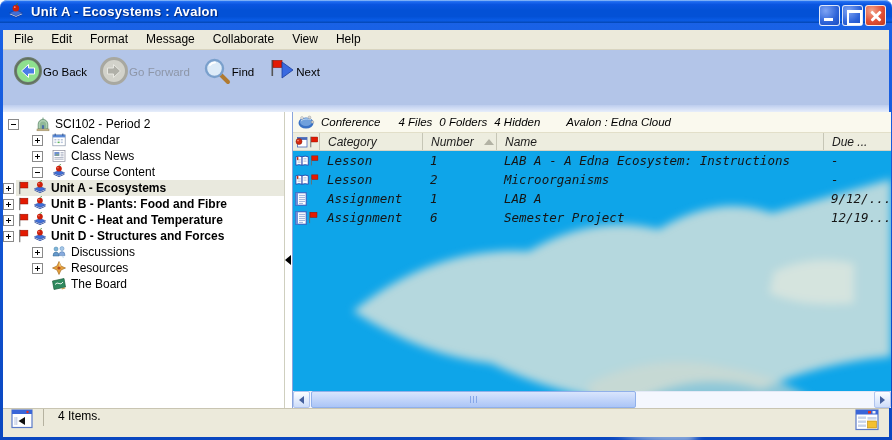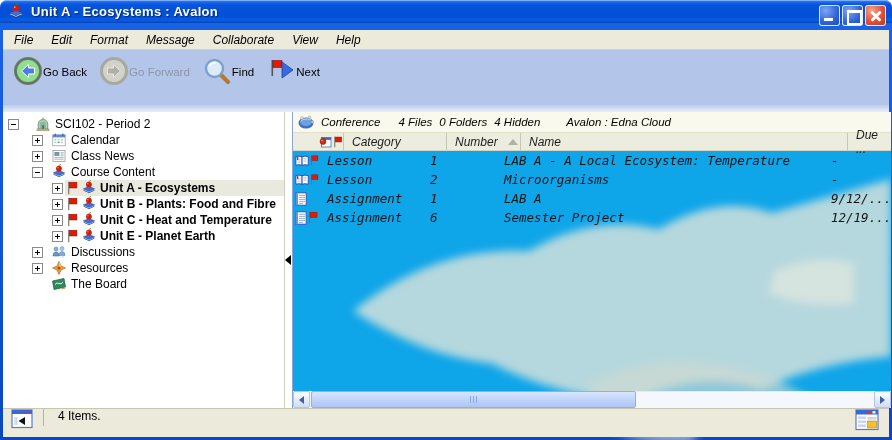--- a/index.html
+++ b/index.html
@@ -21,39 +21,39 @@
   .btn-close{background:radial-gradient(circle at 30% 25%,#f2a58c,#e25037 55%,#c03a1c);}
   .btn-min::after{content:"";position:absolute;left:4px;bottom:4px;width:9px;height:3px;background:#fff;}
   .btn-max::after{content:"";position:absolute;left:4px;top:4px;width:11px;height:10px;
     border:2px solid #fff;border-top-width:3px;}
   .btn-close::before,.btn-close::after{content:"";position:absolute;left:50%;top:50%;width:13px;height:2.6px;
     background:#fff;border-radius:1px;}
   .btn-close::before{transform:translate(-50%,-50%) rotate(45deg);}
   .btn-close::after{transform:translate(-50%,-50%) rotate(-45deg);}
   
   .menubar{position:absolute;top:30px;left:3px;right:3px;height:20px;background:#eceadb;
-    display:flex;align-items:flex-end;font-size:12px;color:#000;border-bottom:1px solid #d8d4c0;padding-left:2px;font-style:italic;}
+    display:flex;align-items:flex-start;font-size:12px;color:#000;border-bottom:1px solid #d8d4c0;padding-left:2px;}
   .menu-item{padding:2px 9px;cursor:default;}
   
   .toolbar{position:absolute;top:50px;left:3px;right:3px;height:62px;background:#b3c5e8;padding-left:4px;
     display:flex;align-items:flex-start;}
   .toolbar::after{content:"";position:absolute;bottom:0;left:0;right:0;height:7px;
     background:linear-gradient(180deg,#bdcdee,#e7eefb);}
   .tool-btn{display:flex;flex-direction:row;align-items:center;margin-top:6px;padding:0 6px;cursor:pointer;}
   .tool-btn .tlabel{font-size:11.5px;margin-top:2px;color:#000;}
   .tool-btn.disabled .tlabel{color:#8d96a8;}
   
   .main{position:absolute;top:112px;left:3px;right:3px;bottom:32px;background:#fff;display:flex;}
   
   .tree-panel{width:282px;flex:none;background:#fff;border-right:1px solid #cfcfbf;
     padding-top:4px;overflow:hidden;}
   .trow{height:16px;display:flex;align-items:center;font-size:12px;color:#000;cursor:default;}
   .trow.l0{padding-left:5px;}
   .trow.l1{padding-left:29px;}
-  .trow.l2{padding-left:49px;text-align:right;}
+  .trow.l2{text-align:right;}
   .tbox{width:11px;height:11px;border:1px solid #8a8a8a;background:#fff;position:relative;flex:none;}
   .tbox::before{content:"";position:absolute;left:2px;top:4px;width:5px;height:1px;background:#000;}
   .tbox.plus::after{content:"";position:absolute;left:4px;top:2px;width:1px;height:5px;background:#000;}
   .tbox.none{visibility:hidden;}
   .tbox.none::before{display:none;}
   .thl{display:flex;align-items:center;gap:4px;flex:1;height:16px;padding:0 2px;}
   .l0 .thl{margin-left:14px;}
   .l1 .thl{margin-left:6px;}
   .l2 .thl{margin-left:2px;gap:3px;}
   .l2 .tree-label{font-weight:bold;}
@@ -64,21 +64,21 @@
   .collapse-arrow{position:absolute;left:0;top:143px;width:0;height:0;
     border-top:5px solid transparent;border-bottom:5px solid transparent;border-right:6px solid #000;}
   
   .right-panel{flex:1;background:#0ea5e9;border-left:1px solid #8aa4dc;display:flex;flex-direction:column;position:relative;font-style:italic;}
   .conf-bar{height:21px;flex:none;background:#faf9ee;border-bottom:1px solid #e2dfc9;
     display:flex;align-items:center;font-size:11.5px;color:#000;padding-left:4px;position:relative;z-index:2;}
   .conf-label{margin-left:6px;}
   .conf-counts{display:flex;gap:7px;margin-left:18px;}
   .conf-loc{margin-left:26px;}
   .col-header{height:18px;flex:none;background:#ededdf;border-bottom:1px solid #d4d4c4;
-    display:flex;align-items:center;font-size:12px;color:#1c1c1c;position:relative;z-index:2;padding-left:24px;}
+    display:flex;align-items:center;font-size:12px;color:#1c1c1c;position:relative;z-index:2;}
   .hc{height:100%;display:flex;align-items:center;padding-left:8px;position:relative;}
   .hc + .hc{border-left:1px solid #c6c6b6;}
   .hc-icons{width:26px;padding-left:2px;gap:1px;border-left:none!important;}
   .hc-cat{width:103px;}
   .hc-num{width:74px;justify-content:flex-start;}
   .hc-name{width:327px;}
   .hc-due{flex:1;}
   .sort-asc{width:0;height:0;border-left:5px solid transparent;border-right:5px solid transparent;
     border-bottom:6px solid #b2b2a4;margin-left:10px;}
   .rows{flex:1;position:relative;font-family:"DejaVu Sans Mono",monospace;font-size:12.5px;color:#151515;}
@@ -346,21 +346,21 @@
       </div>
       <div class="trow l2">
         <span class="tbox plus"></span>
         <span class="thl">
           <svg class="ticon" width="11" height="14">
               <use href="#i-flag"></use>
             </svg>
           <svg class="ticon" width="16" height="16">
               <use href="#i-books"></use>
             </svg>
-          <span class="tree-label">Unit E - Planet Earth</span>
+          <span class="tree-label">Unit D - Structures and Forces</span>
         </span>
       </div>
       <div class="trow l1">
         <span class="tbox plus"></span>
         <span class="thl">
           <svg class="ticon" width="16" height="16">
               <use href="#i-discuss"></use>
             </svg>
           <span class="tree-label">Discussions</span>
         </span>
@@ -448,21 +448,21 @@
             <span class="fc-icons">
               <svg width="16" height="14">
                   <use href="#i-lesson"></use>
                 </svg>
               <svg width="10" height="13">
                   <use href="#i-flag"></use>
                 </svg>
             </span>
             <span class="fc fc-cat">Lesson</span>
             <span class="fc fc-num">1</span>
-            <span class="fc fc-name">LAB A - A Local Ecosystem: Temperature</span>
+            <span class="fc fc-name">LAB A - A Edna Ecosystem: Instructions</span>
             <span class="fc fc-due">-</span>
           </div>
           <div class="frow">
             <span class="fc-icons">
               <svg width="16" height="14">
                   <use href="#i-lesson"></use>
                 </svg>
               <svg width="10" height="13">
                   <use href="#i-flag"></use>
                 </svg>

